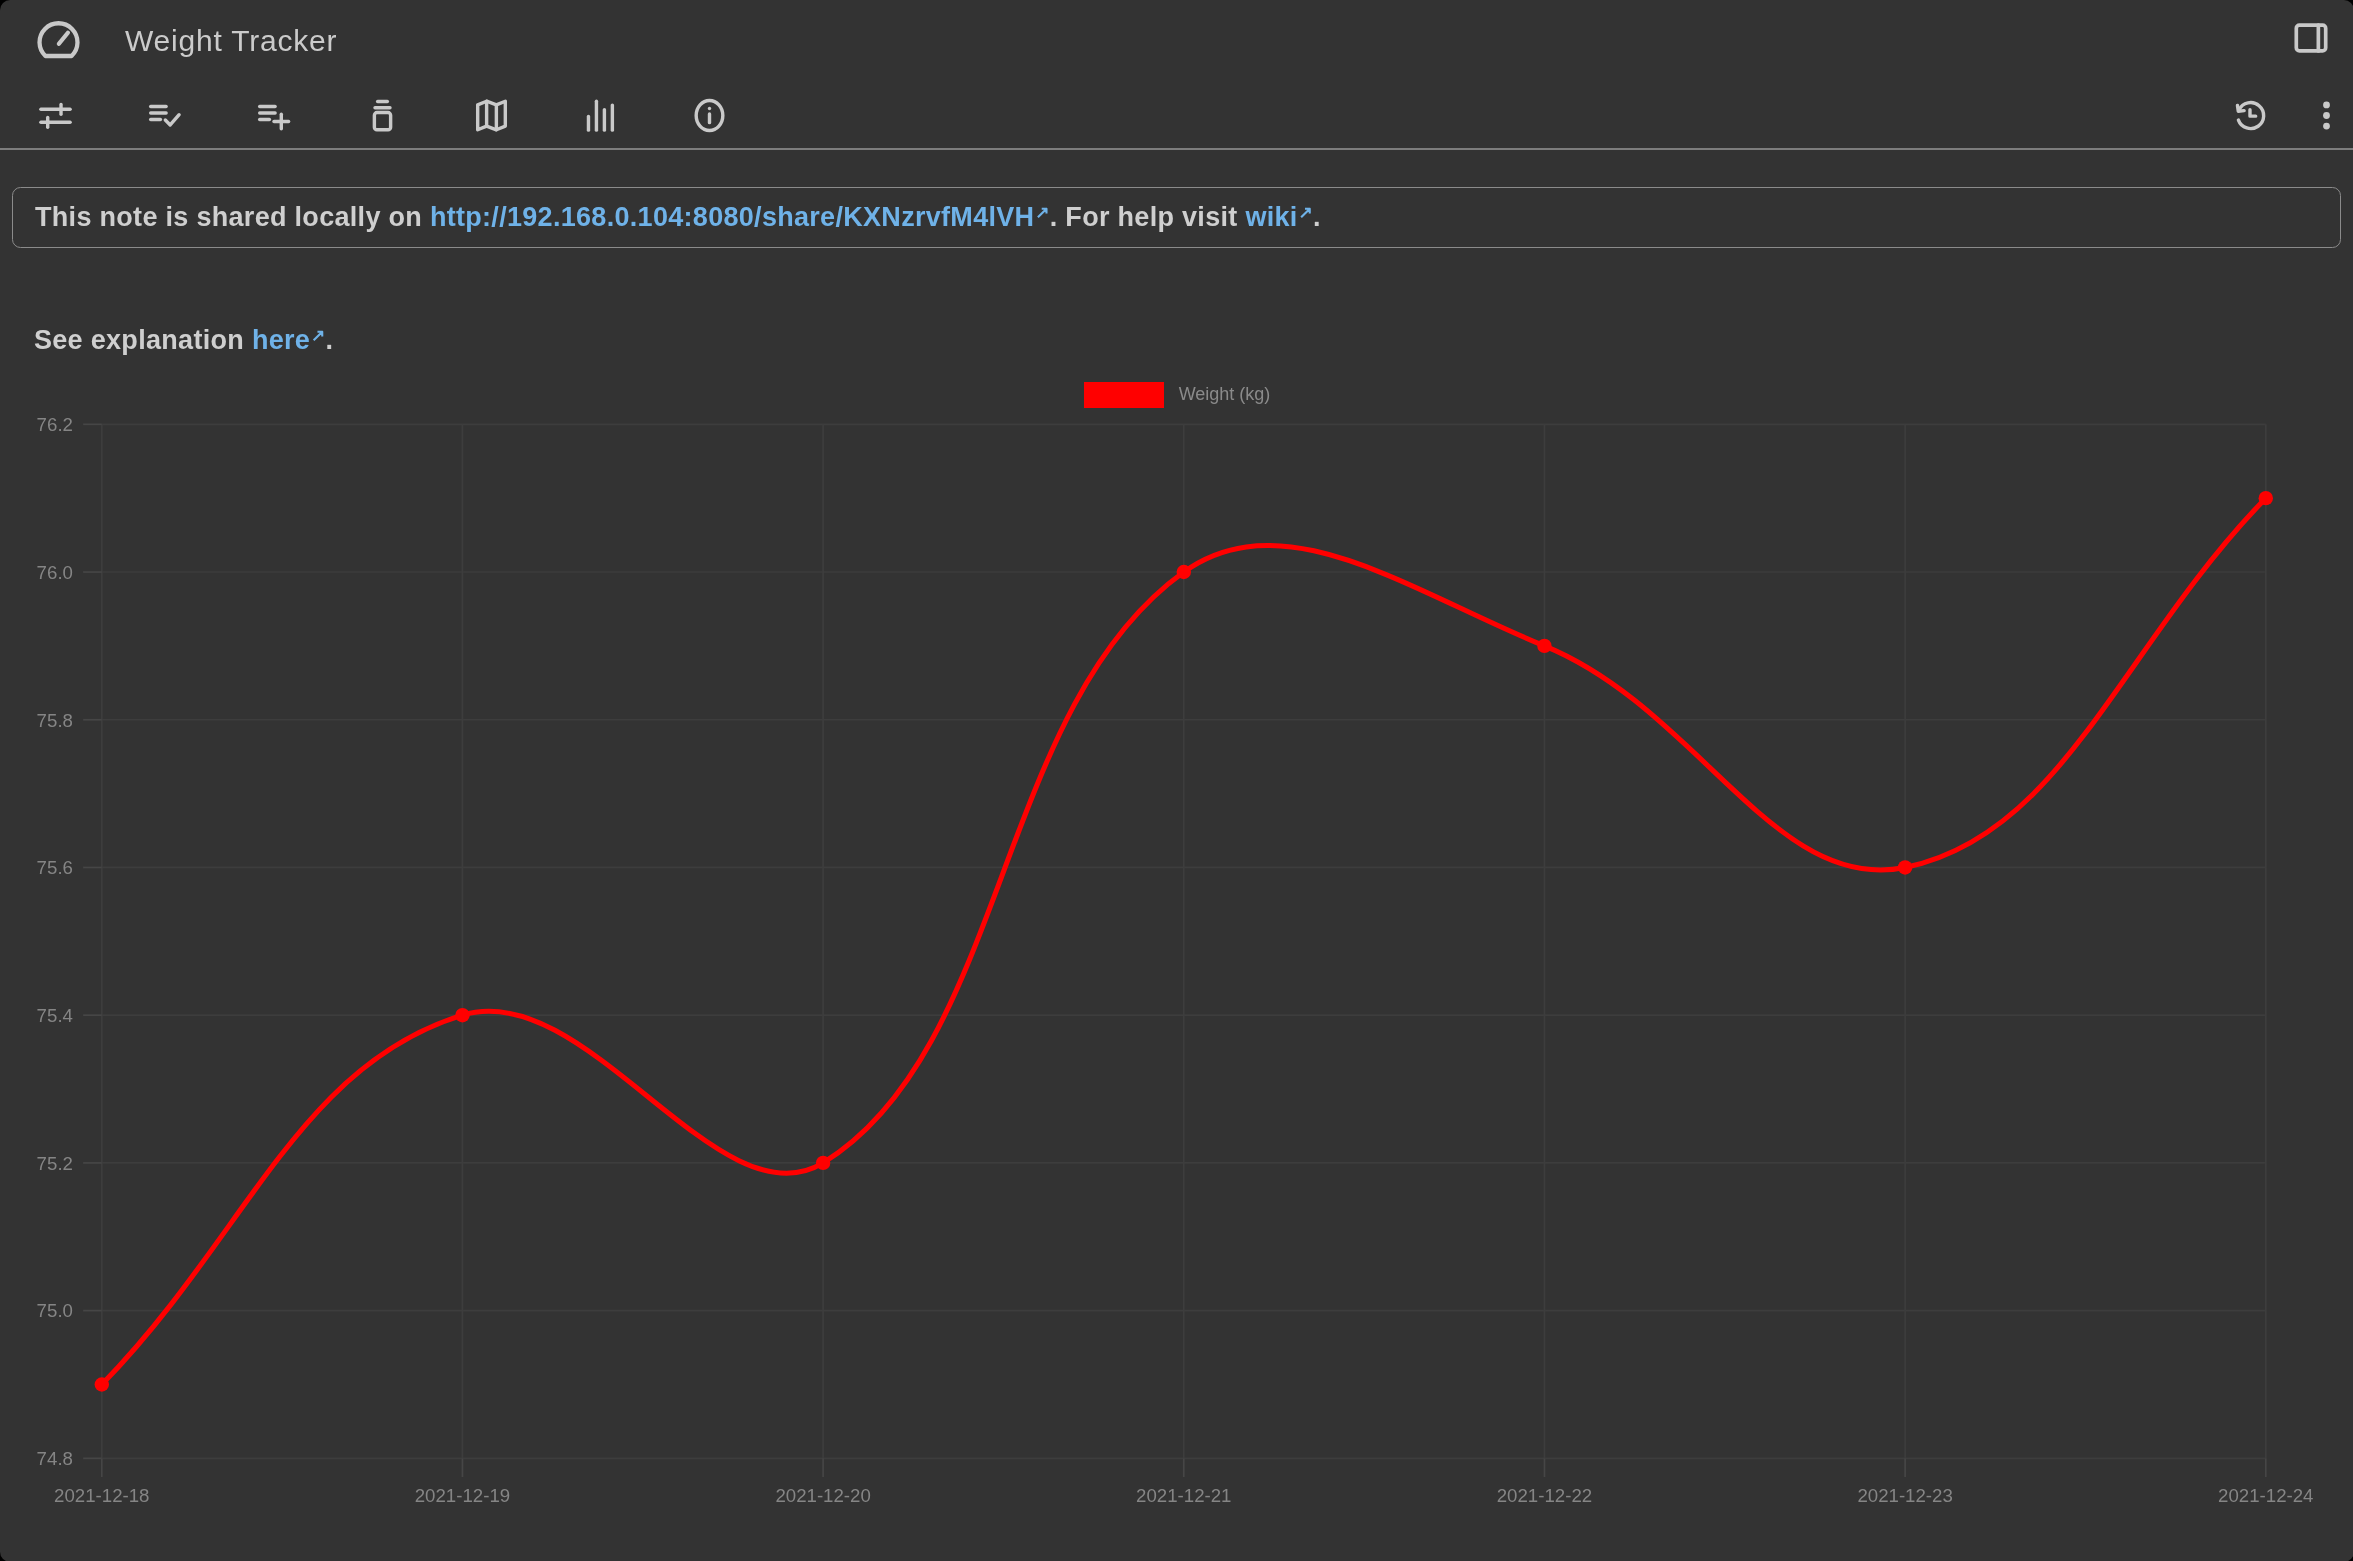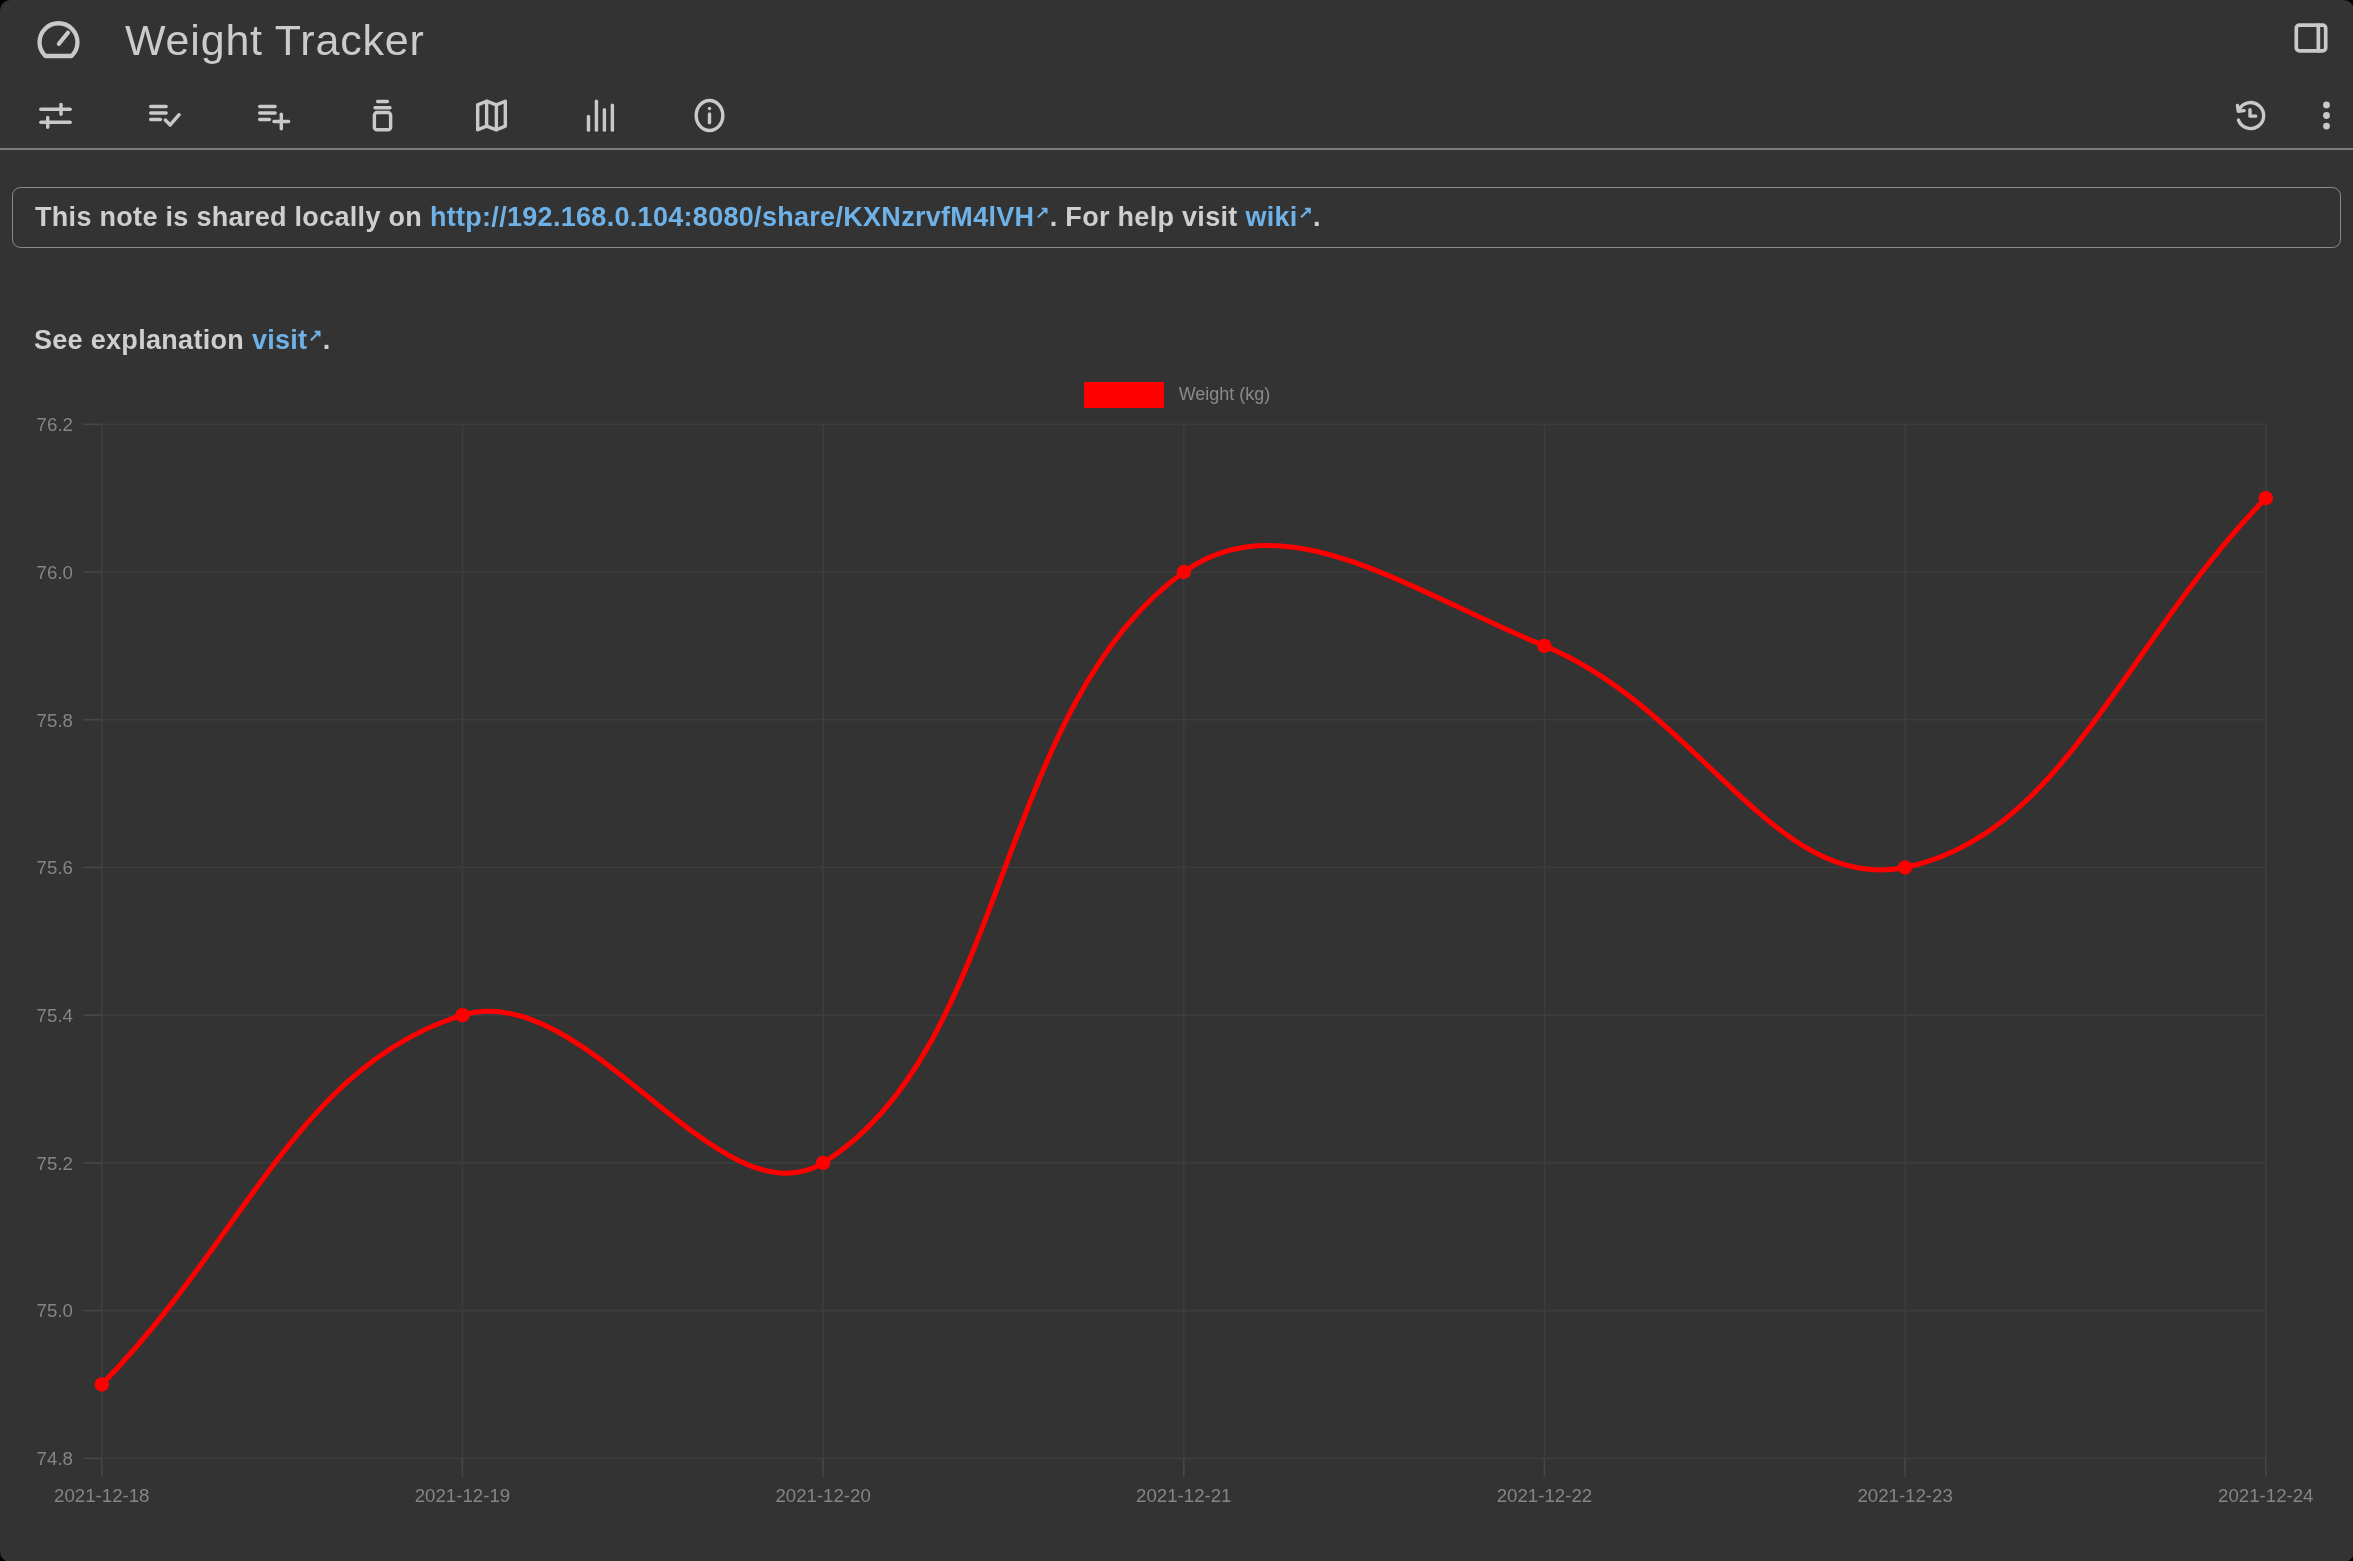--- a/index.html
+++ b/index.html
@@ -5,21 +5,21 @@
   html { background:#000; }
   body {
     margin:0; width:2354px; height:1562px; position:relative;
     background:#333333; overflow:hidden; border-radius:10.2px;
     font-family:"Liberation Sans", sans-serif;
   }
   
   .header { position:absolute; top:0; left:0; right:0; height:81px;
     display:flex; align-items:center; padding-left:34px; box-sizing:border-box; }
   .gauge-icon { width:49px; height:49px; flex:0 0 auto; }
-  .app-title { margin-left:42px; font-size:43px; font-weight:400; color:#cbcbcb; letter-spacing:0.8px; }
+  .app-title { margin-left:42px; font-size:30px; font-weight:400; color:#cbcbcb; letter-spacing:0.8px; }
   .panel-toggle { position:absolute; top:17px; right:22px; width:42px; height:42px; cursor:pointer; }
 
   
   .toolbar { position:absolute; top:81px; left:0; right:0; height:68px;
     display:flex; align-items:center; gap:70px; padding-left:36px; box-sizing:border-box; }
   .tool-btn { width:39px; height:39px; display:flex; align-items:center; justify-content:center; cursor:pointer; }
   .tool-btn svg { width:39px; height:39px; }
   .toolbar-right { position:absolute; top:81px; right:0; height:68px; display:flex; align-items:center; }
   .history-btn { margin-right:38px; }
   .kebab-btn   { margin-right:8.5px; }
@@ -205,20 +205,20 @@
 
 <div class="divider"></div>
 
 <div class="share-banner">
   <div class="banner-text">
     <span>This note is shared locally on </span><a class="link">http://192.168.0.104:8080/share/KXNzrvfM4lVH</a><span class="ext">↗</span><span>. For help visit </span><a class="link">wiki</a><span class="ext">↗</span><span>.</span>
   </div>
 </div>
 
 <div class="explanation">
-  <span>See explanation </span><a class="link">visit</a><span class="ext">↗</span><span>.</span>
+  <span>See explanation </span><a class="link">here</a><span class="ext">↗</span><span>.</span>
 </div>
 
 <div class="legend">
   <div class="legend-swatch"></div>
   <div class="legend-label">Weight (kg)</div>
 </div>
 
 
 </body></html>

